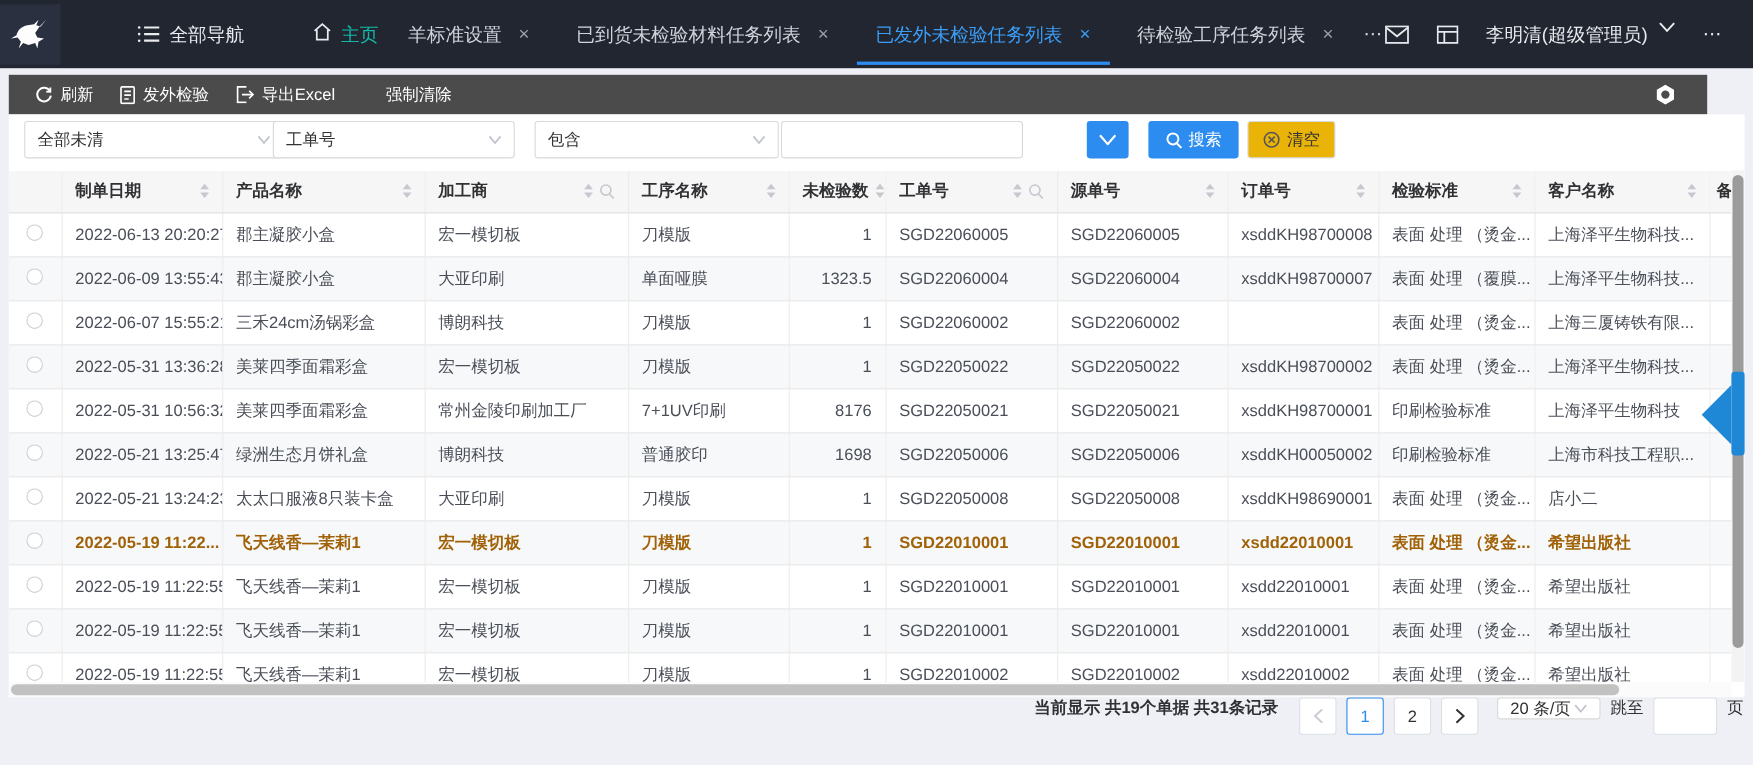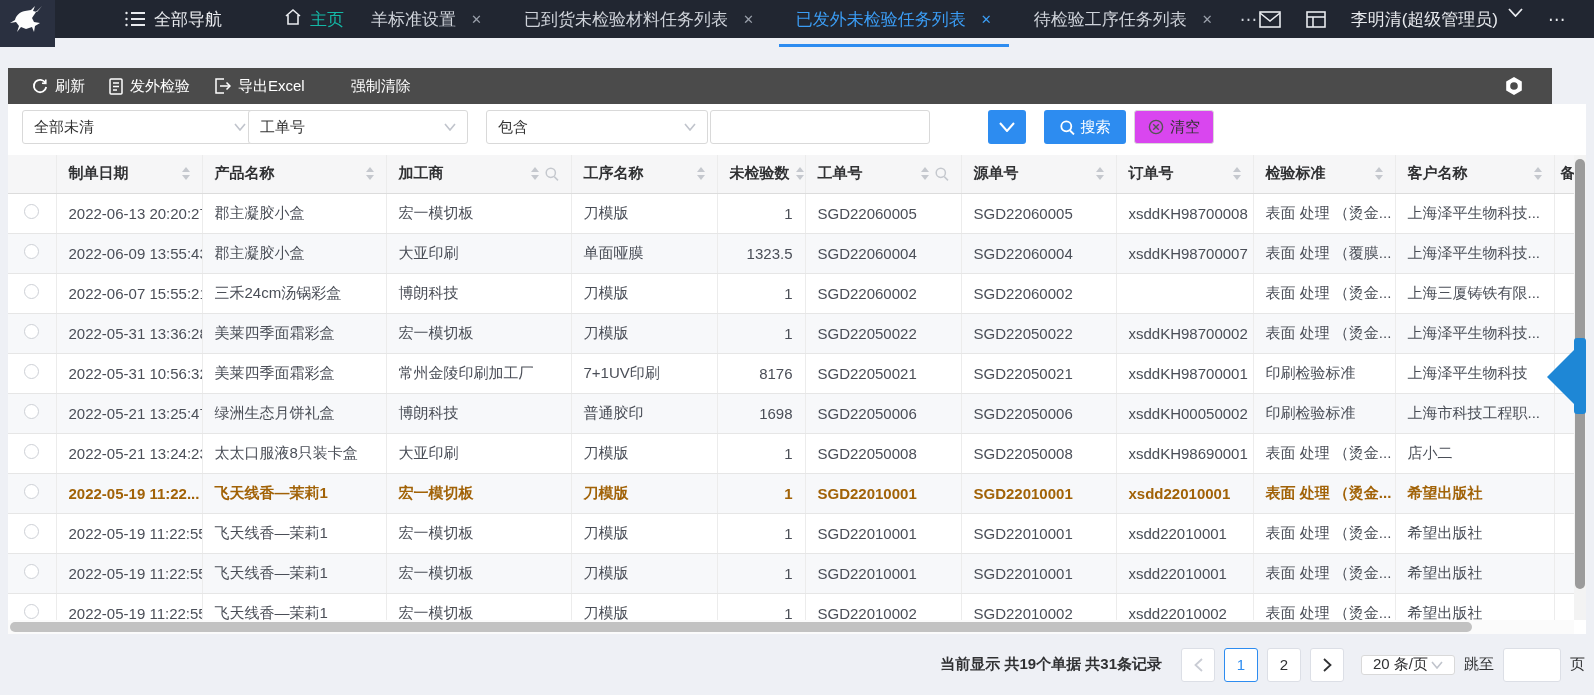--- a/index.html
+++ b/index.html
@@ -1,20 +1,20 @@
 <!DOCTYPE html>
 <html><head>
 <meta charset="utf-8">
 <style>
   *{box-sizing:border-box;margin:0;padding:0}
   html,body{width:1594px;height:695px;overflow:hidden}
   body{font-family:"Liberation Sans","DejaVu Sans",sans-serif;background:#eef0f5;position:relative}
 
   
-  .topbar{height:38px;background:#212631;display:flex;align-items:center;position:relative;white-space:nowrap}
+  .topbar{height:62px;background:#212631;display:flex;align-items:center;position:relative;white-space:nowrap}
   .logo{width:55px;height:55px;background:#2a3040;display:flex;align-items:center;justify-content:center;flex:0 0 55px}
   .nav-all{display:flex;align-items:center;gap:9px;color:#e8eaee;font-size:17px;margin-left:70px;cursor:pointer}
   .home-tab{display:flex;align-items:flex-start;gap:8px;color:#14b8a6;font-size:17px;margin-left:62px;cursor:pointer}
   .tabstrip{display:flex;align-items:stretch;height:55px;margin-left:6px}
   .tab{display:flex;align-items:center;gap:15px;color:#cfd3da;font-size:17px;padding:0 21px;position:relative;cursor:pointer}
   .tab.active{color:#3b9df5}
   .tab.active::after{content:'';position:absolute;left:4px;right:4px;bottom:0;height:3px;background:#2d8cf0}
   .tab-close{font-size:13px;color:#9aa0ab}
   .tab.active .tab-close{color:#3b9df5}
   .tab-more{color:#cfd3da;font-size:17px;display:flex;align-items:center;margin-left:6px;cursor:pointer;letter-spacing:2px}
@@ -34,21 +34,21 @@
   
   .fctl{position:absolute;top:6px;height:34px;font-size:15px;color:#333}
   .select{border:1px solid #d9d9d9;border-radius:3px;background:#fff;display:flex;align-items:center;padding:0 11px;cursor:pointer}
   .select .carat{margin-left:auto;color:#c0c4cc}
   .sel1{left:14px;width:236px}
   .sel2{left:240px;width:220px}
   .sel3{left:478px;width:222px}
   .kw{left:702px;width:220px;border:1px solid #d9d9d9;border-radius:3px;padding:0 10px;font-size:15px;outline:none}
   .chev-btn{left:980px;width:38px;background:#2d8cf0;border:none;border-radius:3px;display:flex;align-items:center;justify-content:center;cursor:pointer}
   .search-btn{left:1036px;width:82px;background:#2d8cf0;border:none;border-radius:3px;color:#fff;display:flex;align-items:center;justify-content:center;gap:6px;font-size:15px;cursor:pointer}
-  .clear-btn{left:1126px;width:80px;background:#d946ef;border:1px solid #d9d9d9;border-radius:3px;color:#333;display:flex;align-items:center;justify-content:center;gap:6px;font-size:15px;cursor:pointer}
+  .clear-btn{left:1126px;width:80px;background:#eab308;border:1px solid #d9d9d9;border-radius:3px;color:#333;display:flex;align-items:center;justify-content:center;gap:6px;font-size:15px;cursor:pointer}
 
   
   .table-clip{position:absolute;top:51px;left:0;width:1566px;height:465px;overflow:hidden}
   table{border-collapse:collapse;table-layout:fixed;width:1566px}
   th,td{border-right:1px solid #ececec;border-bottom:1px solid #e6e6e6;font-size:15px;padding:0 12px;overflow:hidden;white-space:nowrap;text-overflow:clip}
   thead th{height:38px;background:#f6f6f7;font-weight:600;color:#303133;border-bottom:1px solid #dcdcdc;text-align:left}
   tbody td{height:40px;color:#4a4e57;background:#fff}
   tbody tr:nth-child(even) td{background:#f7f8fa}
   tbody tr.bold td{font-weight:700;color:#a16207}
   td.right,th.right .th-label{text-align:right}
@@ -64,21 +64,21 @@
 
   
   .vscroll{position:absolute;top:51px;right:0;width:12px;height:465px;background:#f3f3f3}
   .vthumb{position:absolute;left:1px;top:4px;width:10px;height:430px;background:#9b9b9b;border-radius:5px}
   .hscroll{position:absolute;left:0;top:516px;width:1566px;height:14px;background:#fbfbfb}
   .hthumb{position:absolute;left:2px;top:2px;width:1462px;height:10px;background:#c2c2c2;border-radius:5px}
   .locate-bar{position:absolute;right:0;top:234px;width:12px;height:76px;background:#1e87d6;border-radius:3px;cursor:pointer}
   .locate-tri{position:absolute;right:12px;top:246px;width:0;height:0;border-top:27px solid transparent;border-bottom:27px solid transparent;border-right:27px solid #1e87d6;cursor:pointer}
 
   
-  .pagebar{position:absolute;top:634px;left:0;width:1594px;height:61px;background:#eef0f5;display:flex;align-items:center;justify-content:flex-end;gap:9px;padding-right:9px;font-size:15px;color:#303133}
+  .pagebar{position:absolute;top:634px;left:0;width:1594px;height:61px;background:#eef0f5;display:flex;align-items:flex-start;justify-content:flex-end;gap:9px;padding-right:9px;font-size:15px;color:#303133}
   .summary{font-weight:600;margin-right:10px}
   .pg-btn{width:34px;height:34px;background:#fff;border:1px solid #dcdfe6;border-radius:3px;display:flex;align-items:center;justify-content:center;cursor:pointer;color:#303133;font-size:15px}
   .pg-btn.disabled{color:#c9ccd4}
   .pg-btn.current{border-color:#2d8cf0;color:#2d8cf0}
   .size-select{width:94px;height:20px;margin-left:8px}
   .jump-input{width:58px;height:34px;border:1px solid #dcdfe6;border-radius:3px;background:#fff;outline:none;padding:0 6px;font-size:15px}
   svg{display:block}
 </style>
 </head>
 <body>

